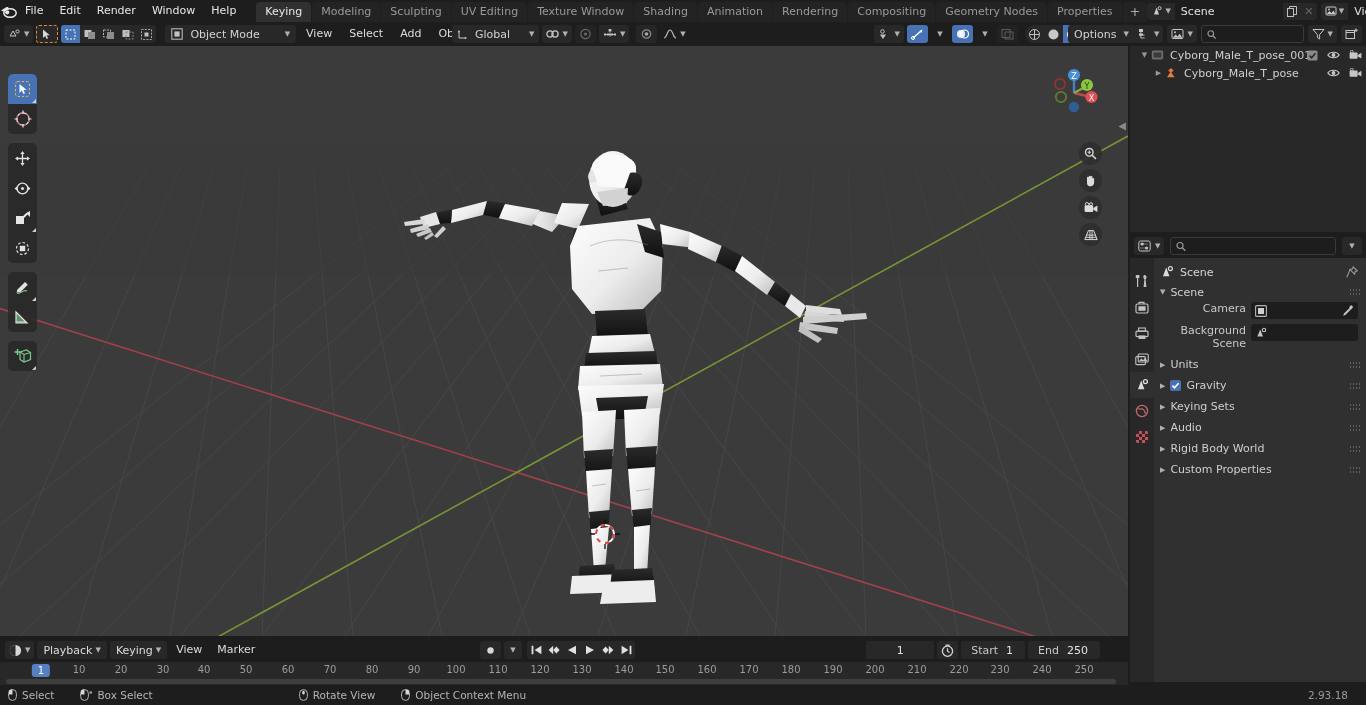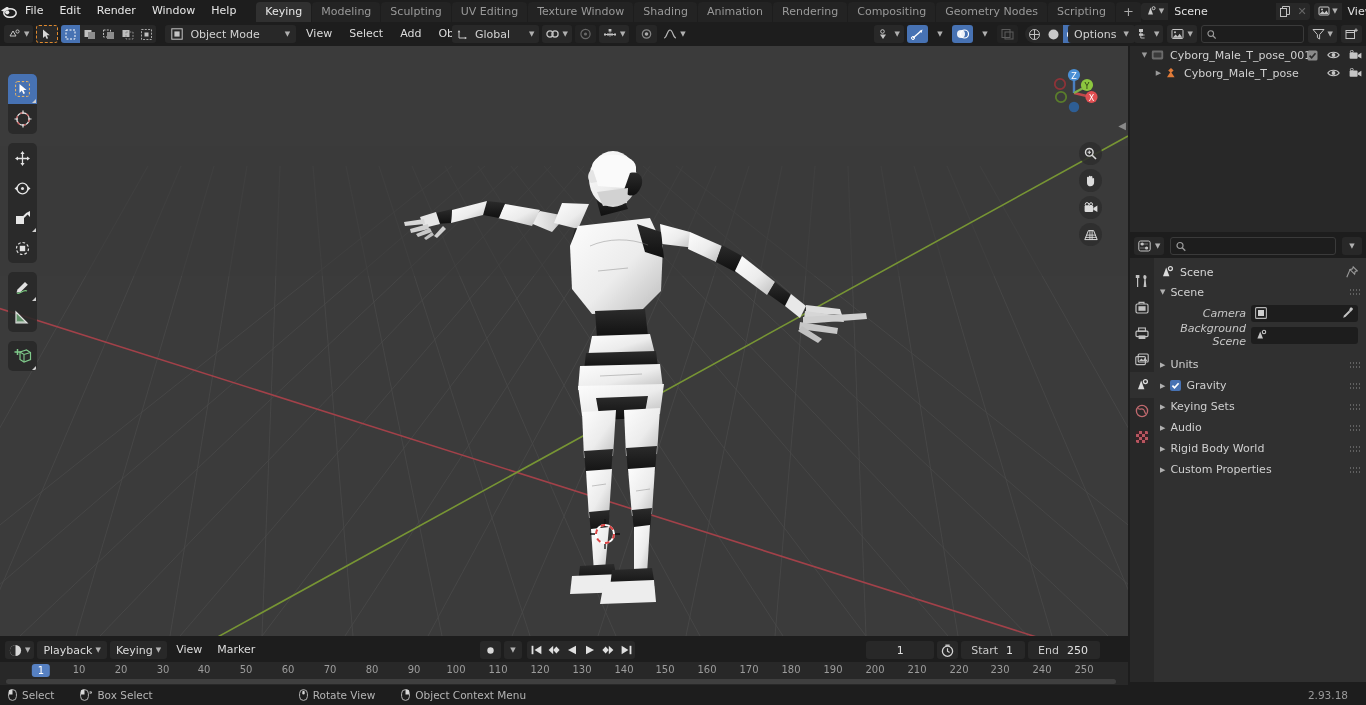--- a/index.html
+++ b/index.html
@@ -99,21 +99,21 @@
   .props-header { height:24px; background:#1d1d1d; display:flex; align-items:center; gap:4px; padding:0 4px; }
   .props-body { display:flex; height:424px; }
   .ptabs { width:24px; background:#282828; padding-top:10px; }
   .ptab { height:26px; display:flex; align-items:center; justify-content:center; position:relative; }
   .ptab.active { background:#303030; }
   .pcontent { flex:1; background:#303030; padding-top:4px; overflow:hidden; }
   .p-breadcrumb { height:20px; display:flex; align-items:center; gap:6px; padding:0 6px; font-size:11px; color:#d6d6d6; position:relative;}
   .p-panel-hdr { height:20px; display:flex; align-items:center; gap:5px; padding:0 6px; font-size:11px; color:#d0d0d0; position:relative; }
   .dots { position:absolute; right:6px; top:6px; width:11px; height:8px;
      background-image:radial-gradient(#6a6a6a 45%, transparent 46%); background-size:3px 4px; opacity:.85;}
-  .p-row { height:22px; display:flex; align-items:center; padding:0 8px 0 4px; gap:5px;font-style:italic; }
+  .p-row { height:22px; display:flex; padding:0 8px 0 4px; gap:5px; }
   .p-label { width:88px; text-align:right; font-size:11px; color:#c8c8c8; }
   .p-field { flex:1; height:17px; background:#1d1d1d; border-radius:3px; display:flex; align-items:center; padding:0 4px; gap:4px; position:relative;}
   .p-eyedrop { position:absolute; right:4px; }
   .p-sub { height:21px; display:flex; align-items:center; gap:5px; padding:0 6px; font-size:11px; color:#cfcfcf; position:relative; }
   .cbx { width:11px; height:11px; background:#4772b3; border-radius:2px; display:flex; align-items:center; justify-content:center; }
 
   
   .timeline { position:absolute; left:0; top:638px; width:1128px; height:47px; background:#282828; }
   .tl-header { height:24px; background:#1d1d1d; display:flex; align-items:center; gap:3px; padding:0 5px; }
   .tl-menu { padding:0 6px; height:18px; line-height:18px; font-size:11px; color:#dcdcdc; border-radius:3px; }
@@ -160,21 +160,21 @@
       <div class="ws-tab active">Keying</div>
       <div class="ws-tab">Modeling</div>
       <div class="ws-tab">Sculpting</div>
       <div class="ws-tab">UV Editing</div>
       <div class="ws-tab">Texture Window</div>
       <div class="ws-tab">Shading</div>
       <div class="ws-tab">Animation</div>
       <div class="ws-tab">Rendering</div>
       <div class="ws-tab">Compositing</div>
       <div class="ws-tab">Geometry Nodes</div>
-      <div class="ws-tab">Scripting</div>
+      <div class="ws-tab">Properties</div>
       <div class="ws-add">+</div>
     </div>
 
     <div class="topbar-right">
       <div class="id-block">
         <div class="id-icon-btn">
           <svg width="12" height="12" viewBox="0 0 12 12">
             <path d="M3 9.5 L5.5 2.5 L8 9.5 Z" fill="#c9c9c9"></path>
             <circle cx="8.6" cy="3.2" r="1.5" fill="none" stroke="#c9c9c9" stroke-width="1"></circle>
           </svg>

